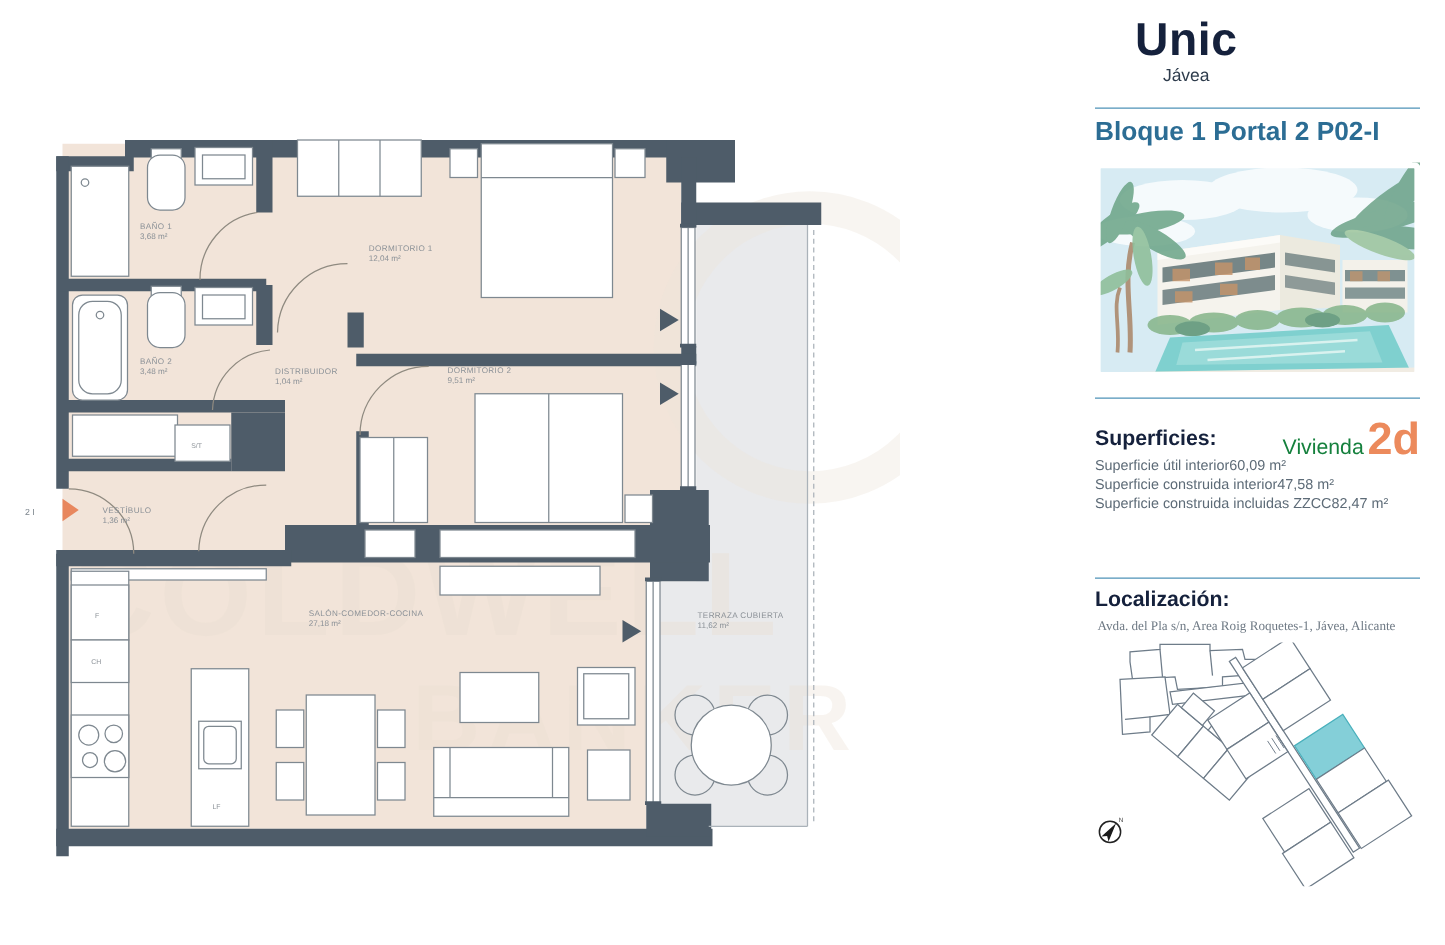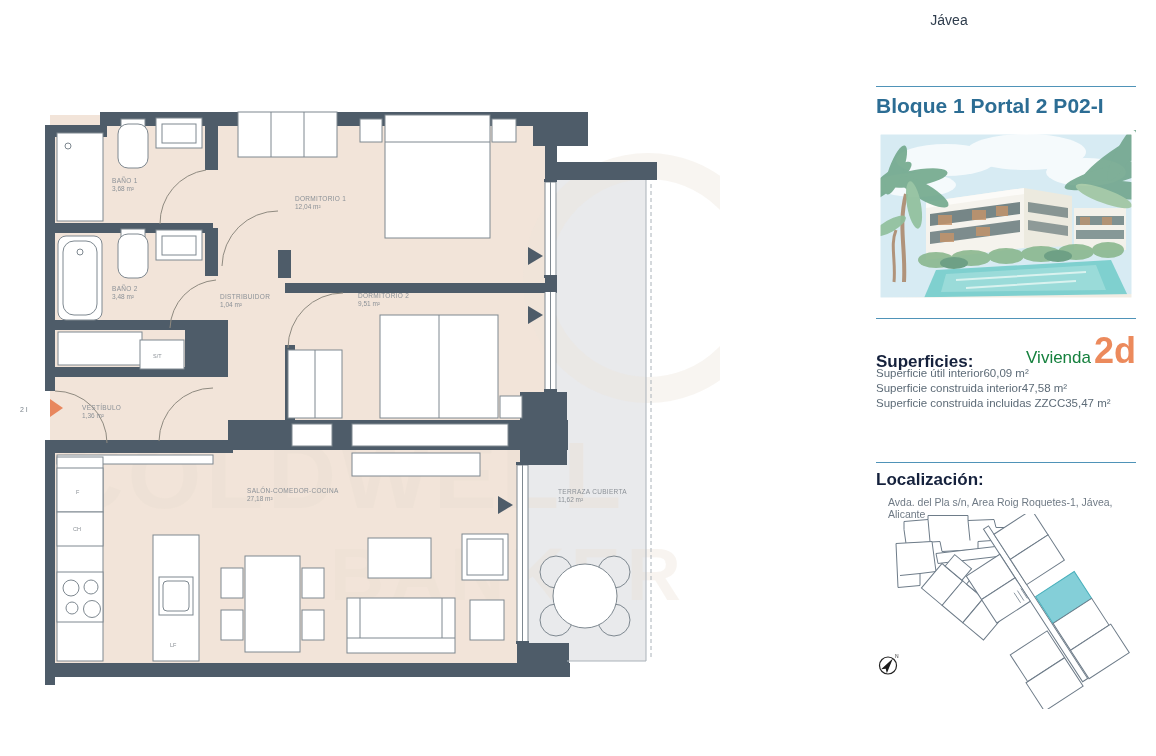--- a/index.html
+++ b/index.html
@@ -11,28 +11,28 @@
 
   
   .panel{position:absolute;left:876px;top:0;width:260px;height:756px;}
   .brand{position:absolute;left:0;top:12px;width:146px;text-align:center;}
   .brand-name{font-size:37px;font-weight:bold;color:#15213c;letter-spacing:.5px;line-height:40px;}
   .brand-sub{font-size:14px;color:#2e3c4c;margin-top:0;}
   .sep{position:absolute;left:0;width:260px;border-top:1px solid #4f93b8;height:0;}
   .sep1{top:86px;} .sep2{top:318px;} .sep3{top:462px;}
   .block-title{position:absolute;left:0;top:94px;font-size:21px;font-weight:bold;color:#2c6d94;}
   .render{position:absolute;left:0;top:130px;width:260px;height:174px;}
-  .sup-head{position:absolute;left:0;top:330px;width:260px;display:flex;justify-content:space-between;align-items:flex-end;}
+  .sup-head{position:absolute;left:0;top:330px;width:260px;display:flex;justify-content:space-between;align-items:center;}
   .sup-title{font-size:17px;font-weight:bold;color:#15213c;}
   .viv-label{font-size:17px;color:#15803d;margin-top:24px;}
   .viv-value{font-size:36px;font-weight:bold;color:#ec8a5c;margin-left:3px;}
   .sup-rows{position:absolute;left:0;top:366px;width:260px;}
   .sup-row{display:flex;font-size:11.5px;color:#5d6b77;line-height:15px;}
   .loc-head{position:absolute;left:0;top:470px;font-size:17px;font-weight:bold;color:#15213c;text-align:right;}
-  .loc-addr{position:absolute;left:12px;top:496px;width:260px;font-size:10.5px;color:#6f7a85;}
+  .loc-addr{position:absolute;left:2px;top:496px;width:260px;font-size:10.5px;color:#6f7a85;font-family:Liberation Serif, serif;}
   .siteplan{position:absolute;left:0;top:514px;width:260px;height:195px;}
 
   svg text{font-family:"Liberation Sans", sans-serif;}
   .room-name{font-size:6.5px;fill:#8b9197;letter-spacing:.3px;}
   .room-area{font-size:6.5px;fill:#8b9197;}
   .appl{font-size:5.5px;fill:#8b9197;}
   .entry-lbl{font-size:7px;fill:#7b848c;}
   .wm{font-weight:bold;fill:#eadfd2;}
 </style>
 </head>
@@ -230,20 +230,21 @@
       <text class="appl" x="76" y="494">F</text>
       <text class="appl" x="73" y="531">CH</text>
       <text class="appl" x="153" y="358">S/T</text>
       <text class="appl" x="170" y="647">LF</text>
     </g>
   </svg>
 
   <div class="panel">
 
     <div class="brand">
+      <div class="brand-name">Unic</div>
       <div class="brand-sub">Jávea</div>
     </div>
 
     <div class="sep sep1"></div>
 
     <div class="block-title">Bloque 1 Portal 2 P02-I</div>
 
     <svg class="render" viewBox="0 0 260 174">
       <rect x="2" y="2" width="256" height="168" fill="#d7ebf3" rx="3"></rect>
       <g fill="#ffffff" opacity="0.75">
@@ -328,21 +329,21 @@
       <div class="sup-row">
         <span>Superficie útil interior</span>
         <span>60,09 m²</span>
       </div>
       <div class="sup-row">
         <span>Superficie construida interior</span>
         <span>47,58 m²</span>
       </div>
       <div class="sup-row">
         <span>Superficie construida incluidas ZZCC</span>
-        <span>35,47 m²</span>
+        <span>82,47 m²</span>
       </div>
     </div>
 
     <div class="sep sep3"></div>
 
     <div class="loc-head">Localización:</div>
     <div class="loc-addr">Avda. del Pla s/n, Area Roig Roquetes-1, Jávea, Alicante</div>
 
     <svg class="siteplan" viewBox="0 0 260 192">
       <g stroke="#6e7c89" stroke-width="1" fill="#ffffff">

